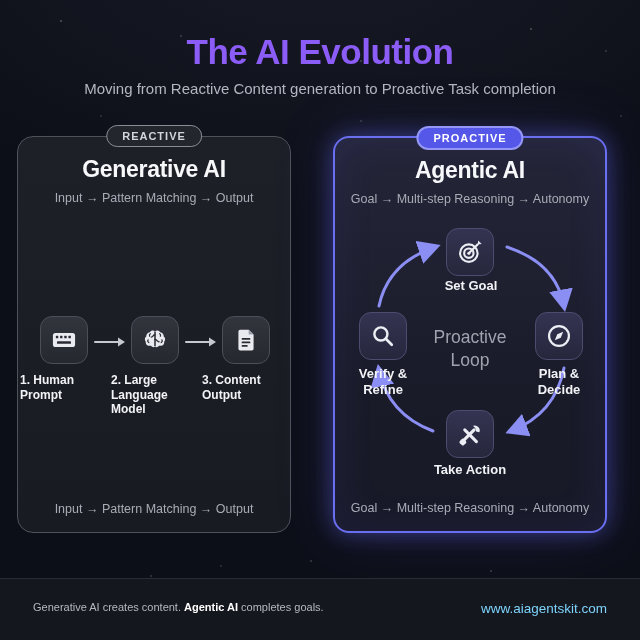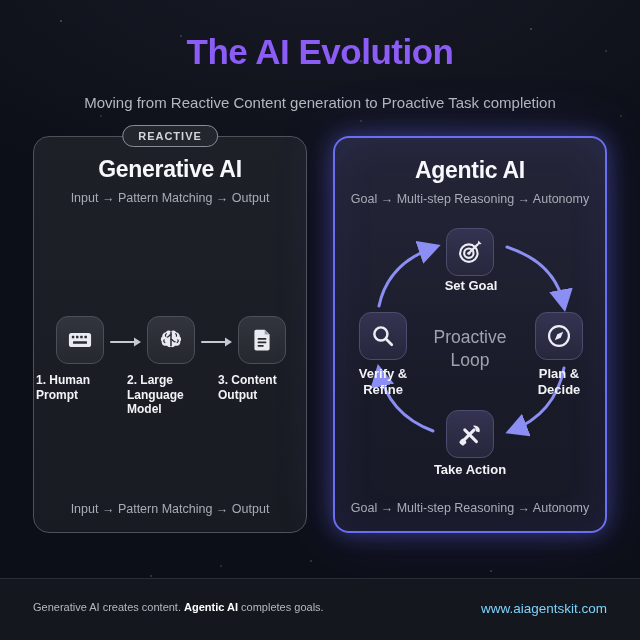--- a/index.html
+++ b/index.html
@@ -21,27 +21,27 @@
       90px 555px rgba(255,255,255,.18), 430px 550px rgba(255,255,255,.2),
       560px 95px rgba(255,255,255,.15), 20px 300px rgba(255,255,255,.12),
       300px 100px rgba(255,255,255,.18), 160px 545px rgba(255,255,255,.16);
   }
   
   .page-title {
     position:absolute; top:32px; left:0; width:640px;
     text-align:center; font-size:35px; font-weight:800; letter-spacing:-.5px; color:#8b5cf6;
   }
   .page-subtitle {
-    position:absolute; top:94px; left:0; width:640px;
+    position:absolute; top:80px; left:0; width:640px;
     text-align:center; font-size:15px; color:#b3b7c0;
   }
   
   .panel { position:absolute; top:136px; width:274px; height:397px; border-radius:16px; }
   .panel-left {
-    left:33px;
+    left:17px;
     background:linear-gradient(180deg,#1e2028 0%,#191b22 100%);
     border:1.5px solid #4e525b;
     padding-left:36px;
   }
   .panel-right {
     left:333px;
     background:linear-gradient(180deg,#242538 0%,#1a1b29 65%,#181927 100%);
     border:2.5px solid #6a6ef0;
     box-shadow:0 0 22px rgba(99,102,241,.45), 0 0 60px rgba(99,102,241,.18), inset 0 0 40px rgba(99,102,241,.10);
   }
@@ -169,20 +169,21 @@
   </div>
 
   <div class="step-label" style="left:2px;">1. Human Prompt</div>
   <div class="step-label" style="left:93px;">2. Large Language Model</div>
   <div class="step-label" style="left:184px;">3. Content Output</div>
 
   <div class="panel-bottom">Input → Pattern Matching → Output</div>
 </div>
 
 <div class="panel panel-right">
+  <div class="badge badge-proactive">PROACTIVE</div>
   <div class="panel-title">Agentic AI</div>
   <div class="panel-sub">Goal → Multi-step Reasoning → Autonomy</div>
 
   <svg class="loop-arrows" width="274" height="397" viewBox="0 0 274 397">
     <defs>
       <marker id="ah" markerWidth="9" markerHeight="9" refX="5.5" refY="4" orient="auto">
         <path d="M0 0 L7.5 4 L0 8 Z" fill="#8b8ef2"></path>
       </marker>
     </defs>
     <path d="M 44 168 Q 53 125 100 109" fill="none" stroke="#8b8ef2" stroke-width="3" stroke-linecap="round" marker-end="url(#ah)"></path>

